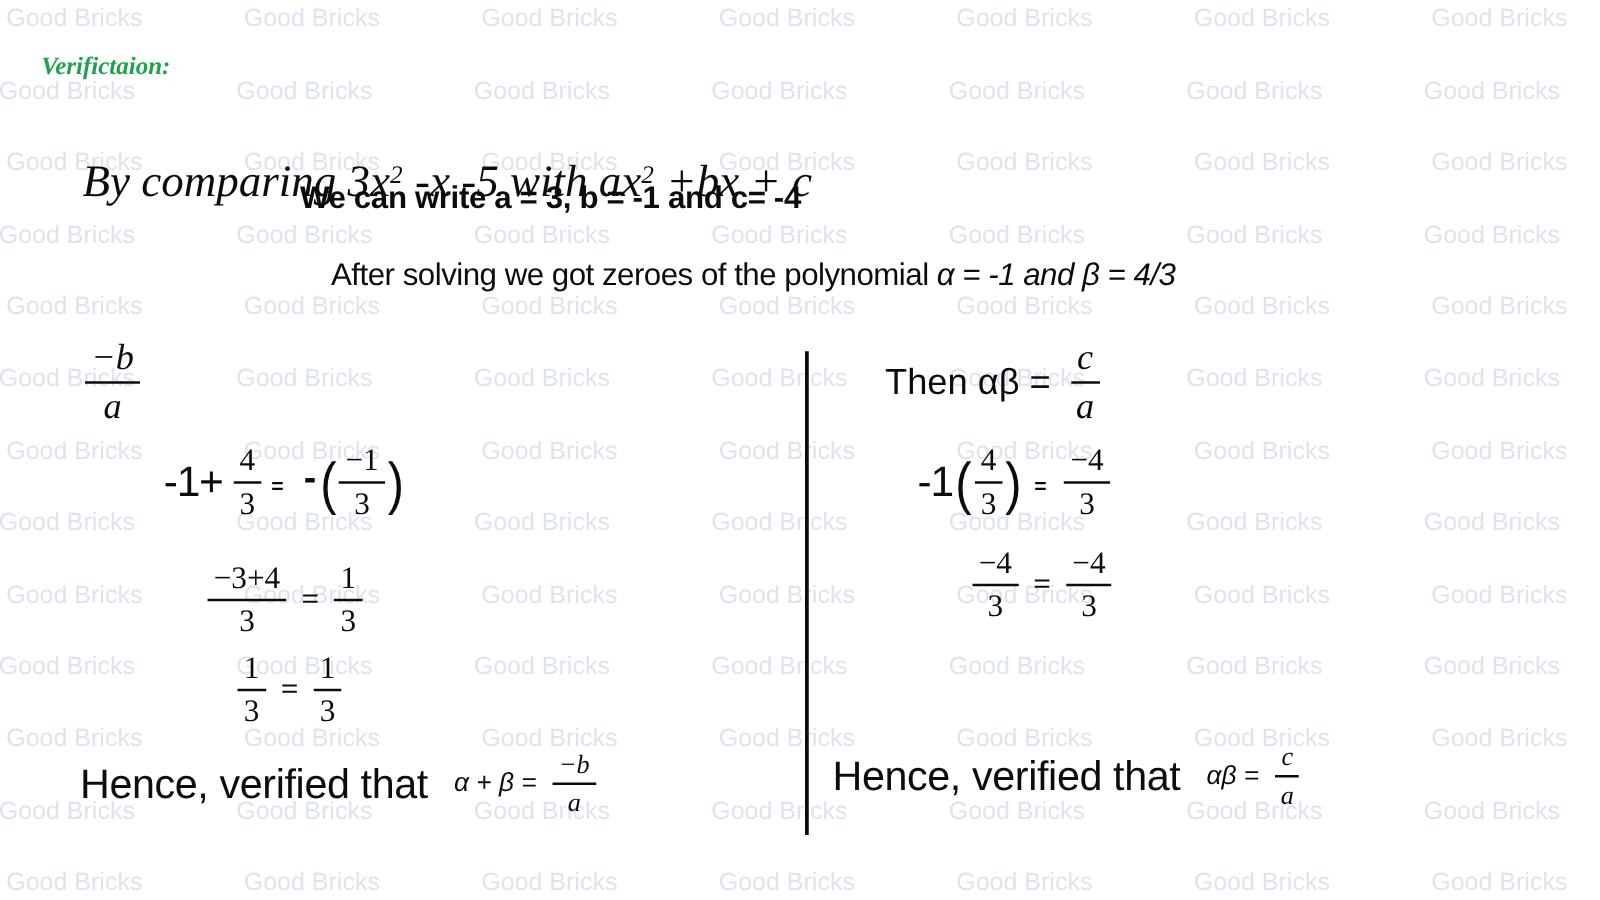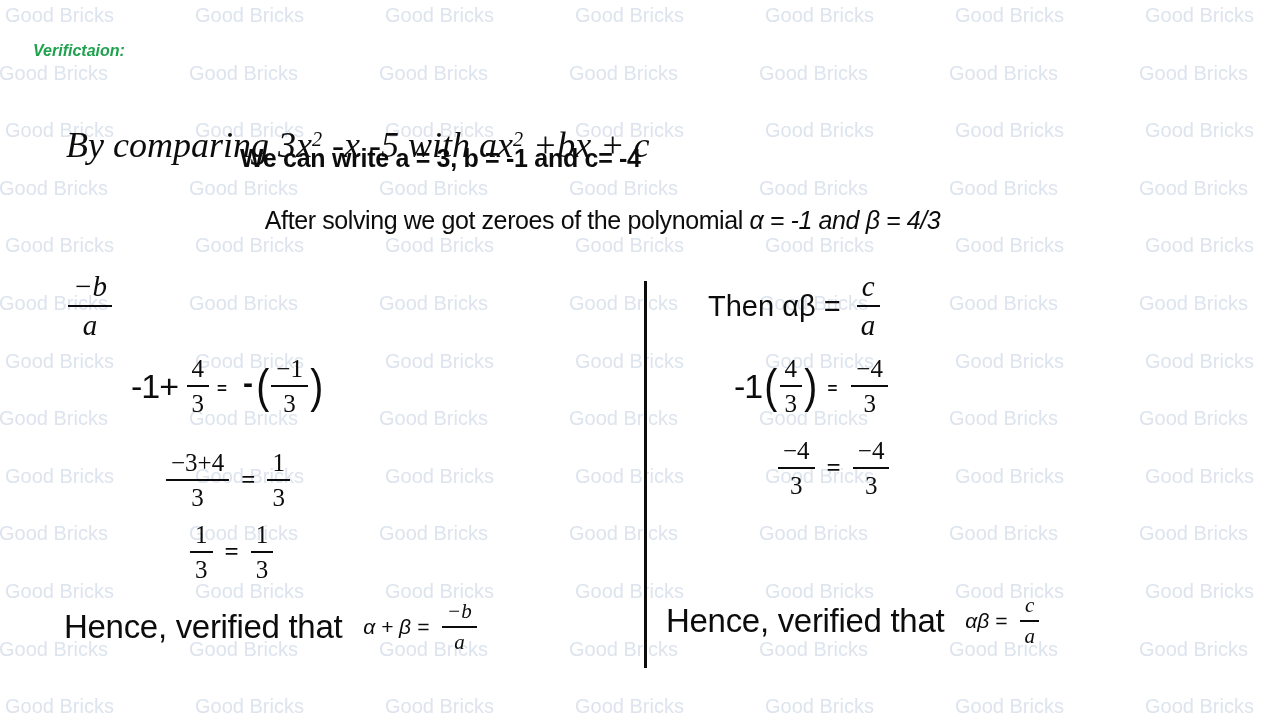--- a/index.html
+++ b/index.html
@@ -12,22 +12,22 @@
        font-family:"Liberation Sans","DejaVu Sans",sans-serif;color:var(--text);}
   .slide{position:relative;width:1280px;height:720px;background:#ffffff;}
 
   
   .wm{position:absolute;font-size:20px;color:var(--watermark);white-space:pre;
       font-family:"Liberation Sans",sans-serif;z-index:0;}
 
   .abs{position:absolute;z-index:2;white-space:pre;}
 
   
-  .verify{left:33px;top:42px;font-size:16px;font-weight:700;font-style:italic;
-          color:var(--accent-green);}
+  .verify{left:33px;top:42px;font-size:20px;font-weight:700;font-style:italic;
+          color:var(--accent-green);font-family:Liberation Serif, serif;}
   .compare{left:30px;top:82px;font-size:36px;font-style:italic;
            font-family:"Liberation Serif","DejaVu Serif",serif;}
   .sup{font-size:56%;position:relative;top:-0.55em;margin-right:1px;}
   .coeff{left:240px;top:144px;font-size:25px;font-weight:700;letter-spacing:-0.3px;}
   .solve{left:240px;top:177px;font-size:25px;letter-spacing:-0.4px;}
   .it{font-style:italic;}
   .cond{left:385px;top:222px;font-size:23px;font-style:italic;font-weight:600;
         letter-spacing:-0.4px;}
 
   

